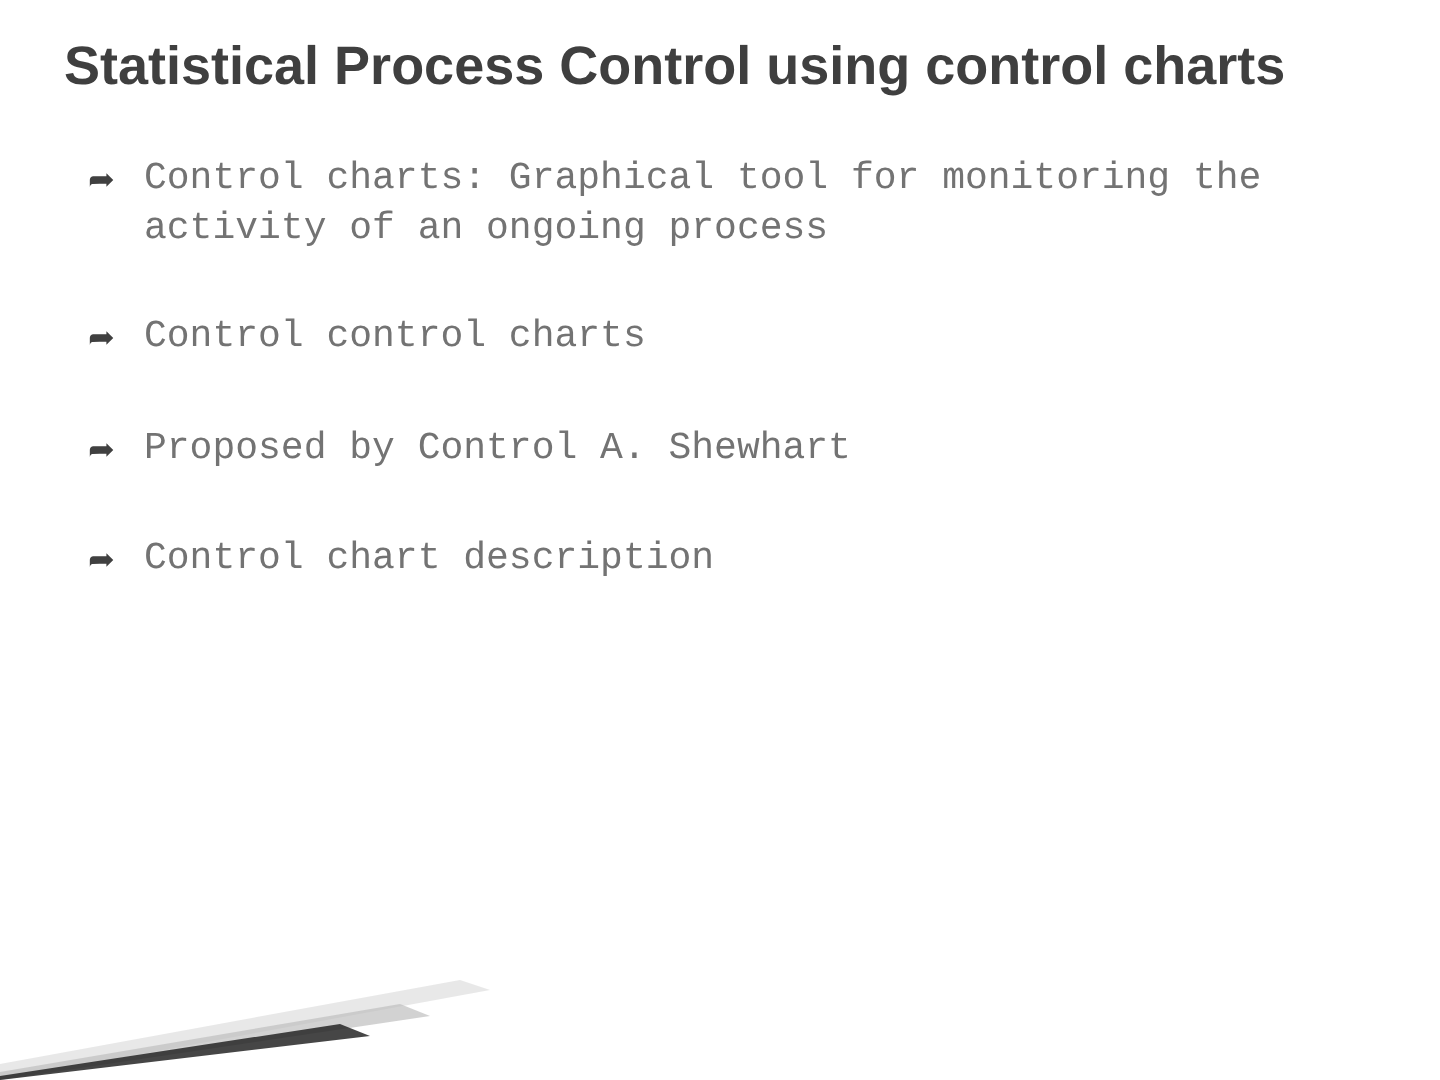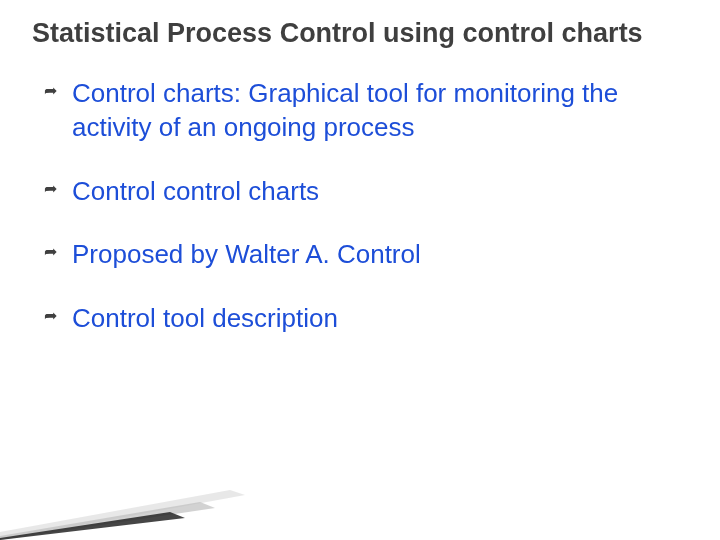--- a/index.html
+++ b/index.html
@@ -38,24 +38,24 @@
     }
     .bullet-marker {
       flex-shrink: 0;
       width: 28px;
       font-size: 16px;
       color: #404040;
       line-height: 1.4;
       padding-top: 3px;
     }
     .bullet-text {
-      font-size: 26px;
-      color: #1d4ed8;
+      font-size: 19px;
+      color: #737373;
       line-height: 1.3;
-      font-family: Liberation Sans, sans-serif;
+      font-family: Liberation Mono, monospace;
     }
     .decoration {
       position: absolute;
       bottom: 0;
       left: 0;
       width: 260px;
       height: 80px;
       pointer-events: none;
     }
   </style>
@@ -68,25 +68,25 @@
     <div class="bullet-item">
       <span class="bullet-marker">➦</span>
       <span class="bullet-text">Control charts: Graphical tool for monitoring the activity of an ongoing process</span>
     </div>
     <div class="bullet-item">
       <span class="bullet-marker">➦</span>
       <span class="bullet-text">Control control charts</span>
     </div>
     <div class="bullet-item">
       <span class="bullet-marker">➦</span>
-      <span class="bullet-text">Proposed by Walter A. Control</span>
+      <span class="bullet-text">Proposed by Control A. Shewhart</span>
     </div>
     <div class="bullet-item">
       <span class="bullet-marker">➦</span>
-      <span class="bullet-text">Control tool description</span>
+      <span class="bullet-text">Control chart description</span>
     </div>
   </div>
   <svg class="decoration" viewBox="0 0 260 80" xmlns="http://www.w3.org/2000/svg">
     <polygon points="0,72 230,30 245,35 0,80" fill="#d9d9d9" opacity="0.6"></polygon>
     <polygon points="0,76 200,42 215,48 0,80" fill="#bfbfbf" opacity="0.7"></polygon>
     <polygon points="0,78 170,52 185,58 0,80" fill="#262626" opacity="0.85"></polygon>
   </svg>
 </div>
 
 </body></html>

